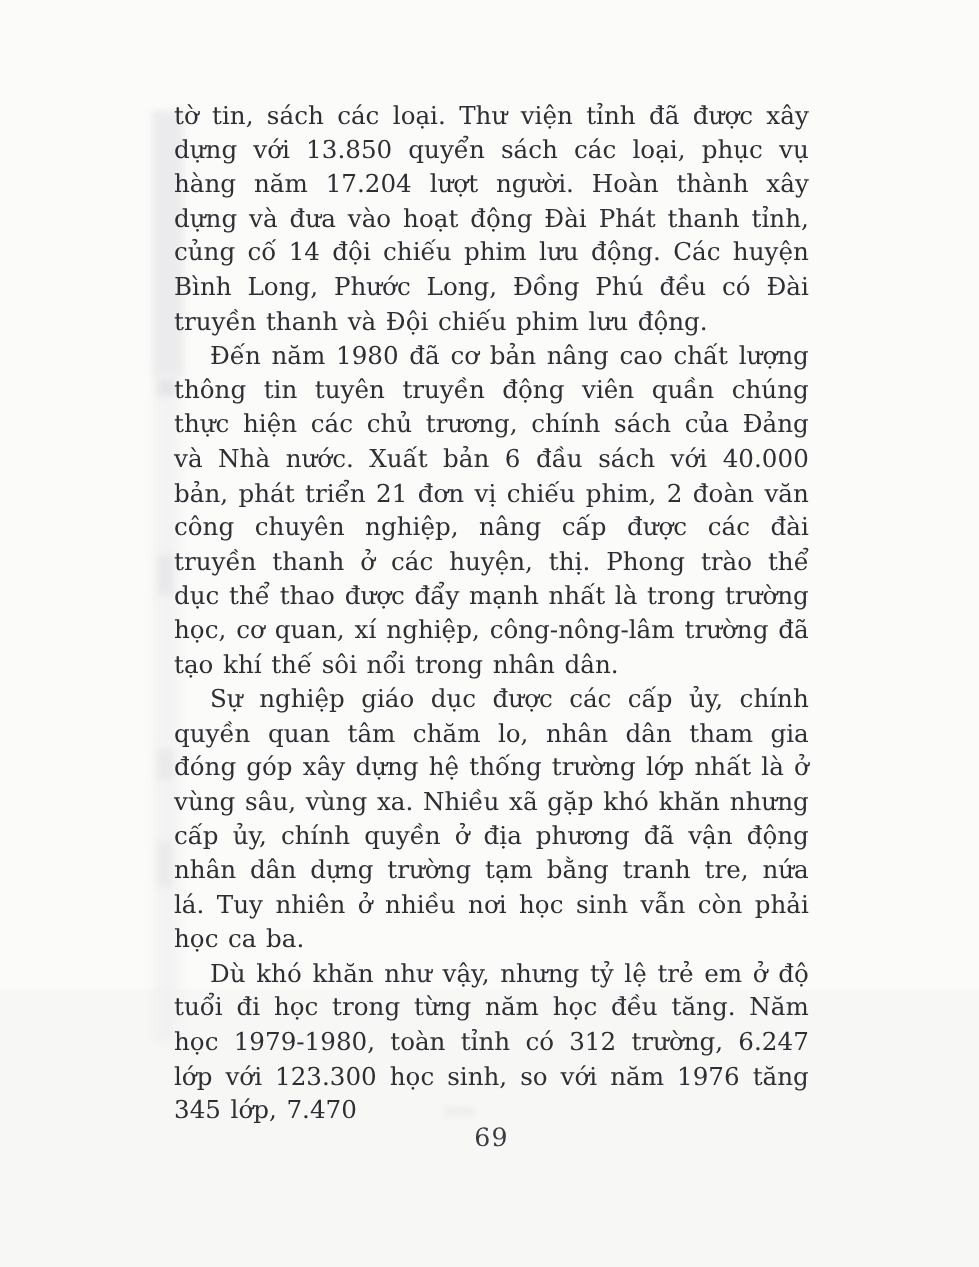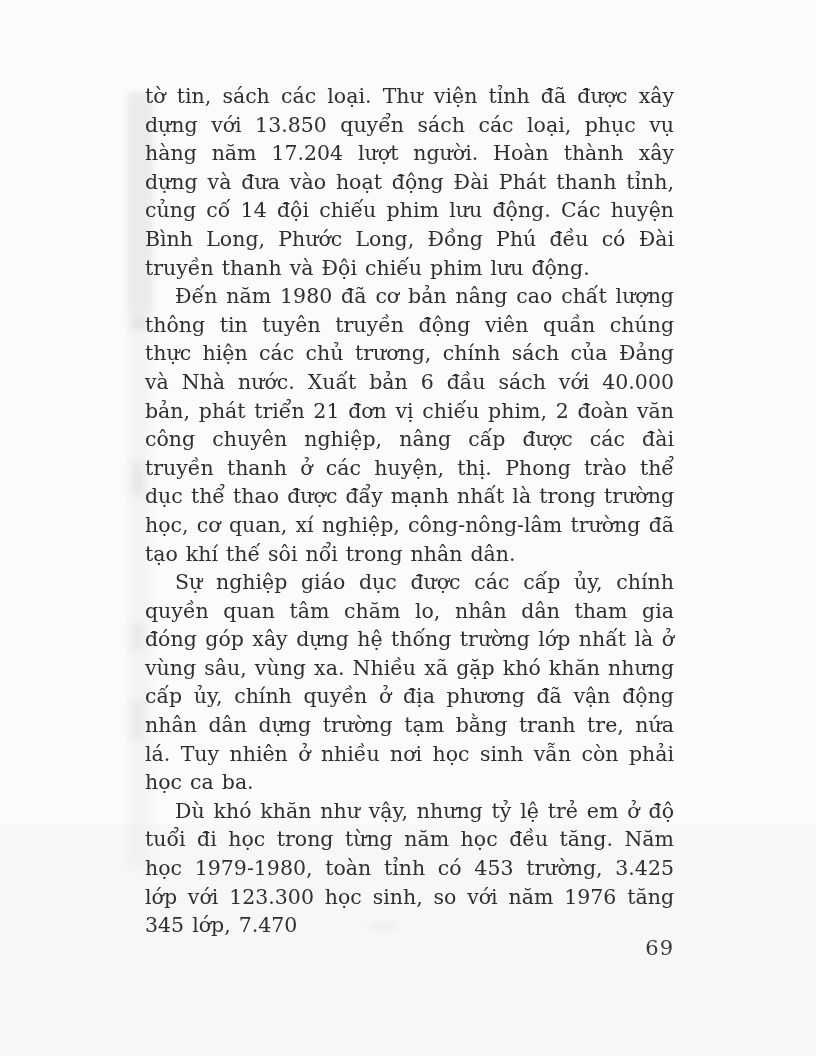--- a/index.html
+++ b/index.html
@@ -71,21 +71,21 @@
   .para + .para {
   }
   .para.no-indent {
     text-indent: 0;
   }
   .page-number {
     position: absolute;
     top: 936px;
     left: 145px;
     width: 529px;
-    text-align: right;
+    text-align: center;
     font-size: 21px;
     color: #3a3a42;
     letter-spacing: 1px;
   }
 </style>
 </head>
 <body>
 
 <div class="page">
 
@@ -94,18 +94,18 @@
   <div class="smudge s1"></div>
   <div class="smudge s2"></div>
   <div class="smudge s3"></div>
   <div class="smudge s4"></div>
   <div class="smudge s5"></div>
 
   <main class="text-block">
     <p class="para no-indent">tờ tin, sách các loại. Thư viện tỉnh đã được xây dựng với 13.850 quyển sách các loại, phục vụ hàng năm 17.204 lượt người. Hoàn thành xây dựng và đưa vào hoạt động Đài Phát thanh tỉnh, củng cố 14 đội chiếu phim lưu động. Các huyện Bình Long, Phước Long, Đồng Phú đều có Đài truyền thanh và Đội chiếu phim lưu động.</p>
     <p class="para">Đến năm 1980 đã cơ bản nâng cao chất lượng thông tin tuyên truyền động viên quần chúng thực hiện các chủ trương, chính sách của Đảng và Nhà nước. Xuất bản 6 đầu sách với 40.000 bản, phát triển 21 đơn vị chiếu phim, 2 đoàn văn công chuyên nghiệp, nâng cấp được các đài truyền thanh ở các huyện, thị. Phong trào thể dục thể thao được đẩy mạnh nhất là trong trường học, cơ quan, xí nghiệp, công-nông-lâm trường đã tạo khí thế sôi nổi trong nhân dân.</p>
     <p class="para">Sự nghiệp giáo dục được các cấp ủy, chính quyền quan tâm chăm lo, nhân dân tham gia đóng góp xây dựng hệ thống trường lớp nhất là ở vùng sâu, vùng xa. Nhiều xã gặp khó khăn nhưng cấp ủy, chính quyền ở địa phương đã vận động nhân dân dựng trường tạm bằng tranh tre, nứa lá. Tuy nhiên ở nhiều nơi học sinh vẫn còn phải học ca ba.</p>
-    <p class="para">Dù khó khăn như vậy, nhưng tỷ lệ trẻ em ở độ tuổi đi học trong từng năm học đều tăng. Năm học 1979-1980, toàn tỉnh có 453 trường, 3.425 lớp với 123.300 học sinh, so với năm 1976 tăng 345 lớp, 7.470</p>
+    <p class="para">Dù khó khăn như vậy, nhưng tỷ lệ trẻ em ở độ tuổi đi học trong từng năm học đều tăng. Năm học 1979-1980, toàn tỉnh có 312 trường, 6.247 lớp với 123.300 học sinh, so với năm 1976 tăng 345 lớp, 7.470</p>
   </main>
 
   <div class="page-number">69</div>
 
 </div>
 
 </body></html>

